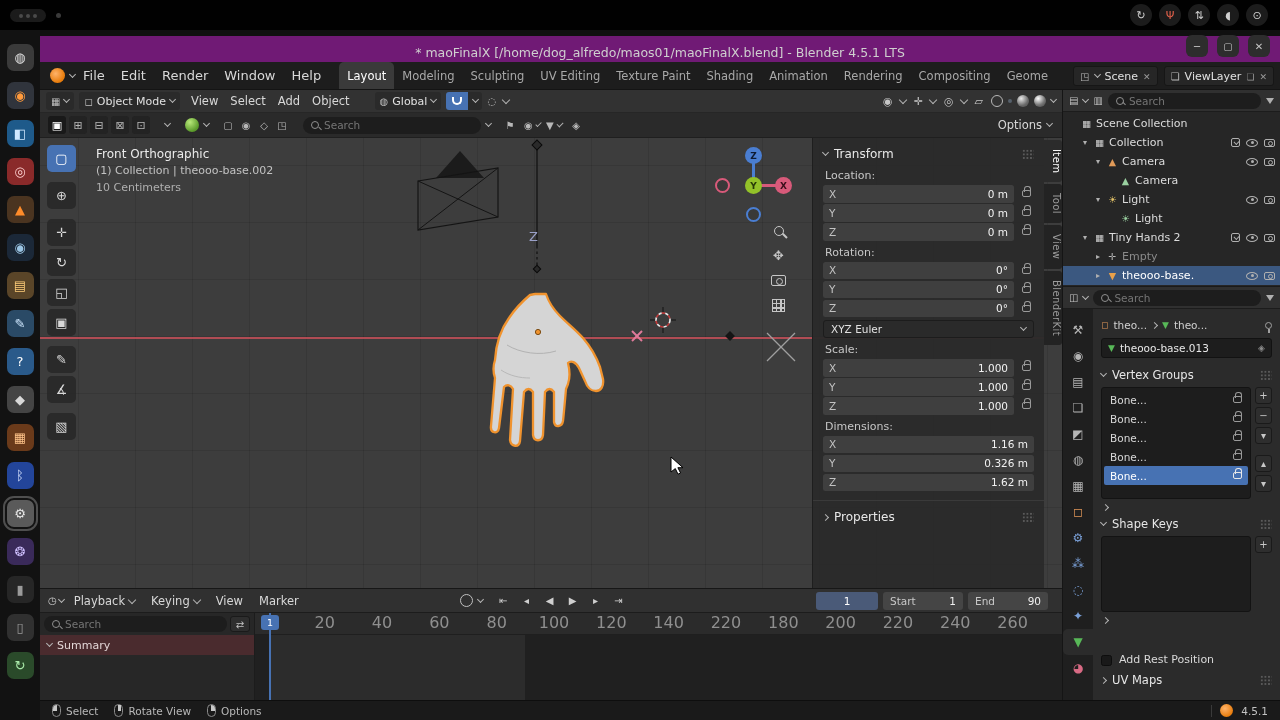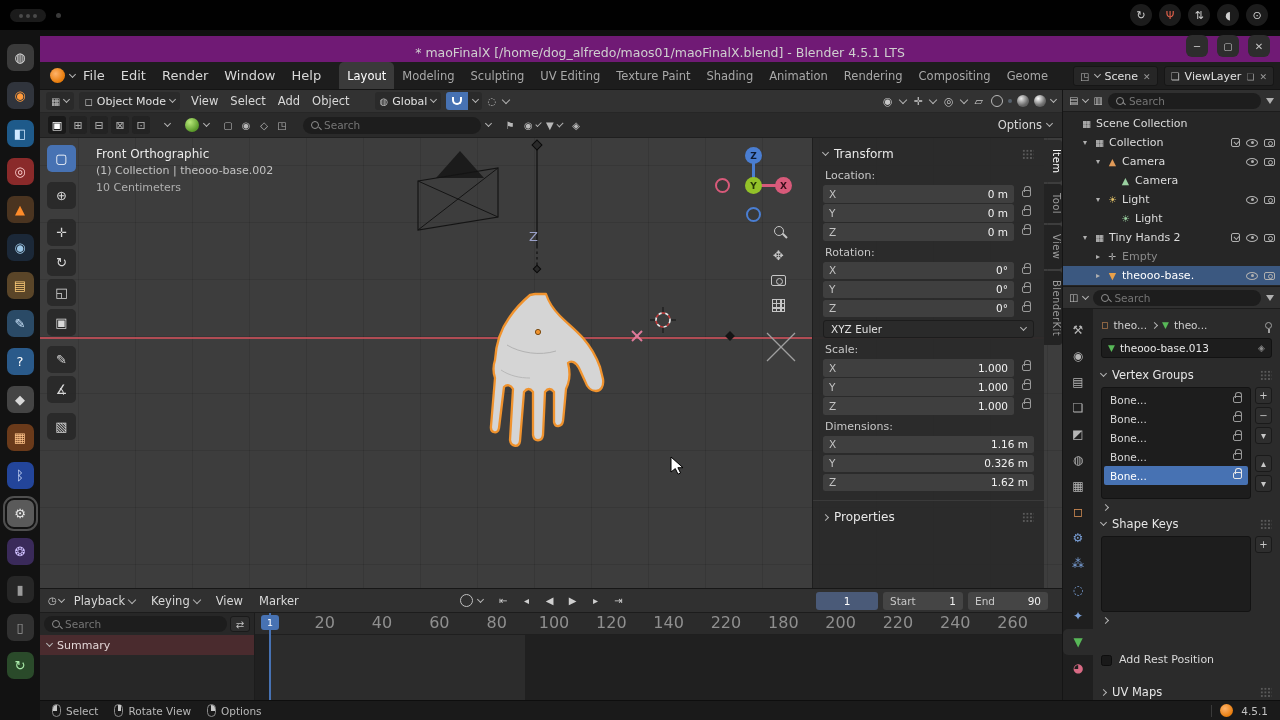--- a/index.html
+++ b/index.html
@@ -820,21 +820,21 @@
           <span class="sq">+</span>
         </div>
       </div>
       <div class="exprow">
           <span class="chv chvr"></span>
         </div>
       <div class="ckrow">
         <span class="ckbox"></span>
         <span>Add Rest Position</span>
       </div>
-      <div class="psec" style="margin-top:16px">
+      <div class="psec" style="margin-top:4px">
         <span class="chv chvr"></span>
         <span>UV Maps</span>
         <span class="dots"></span>
       </div>
     </div>
   </div>
 
   <div id="timeline">
     <div id="tlhead">
       <span class="ehicon">◷</span>

